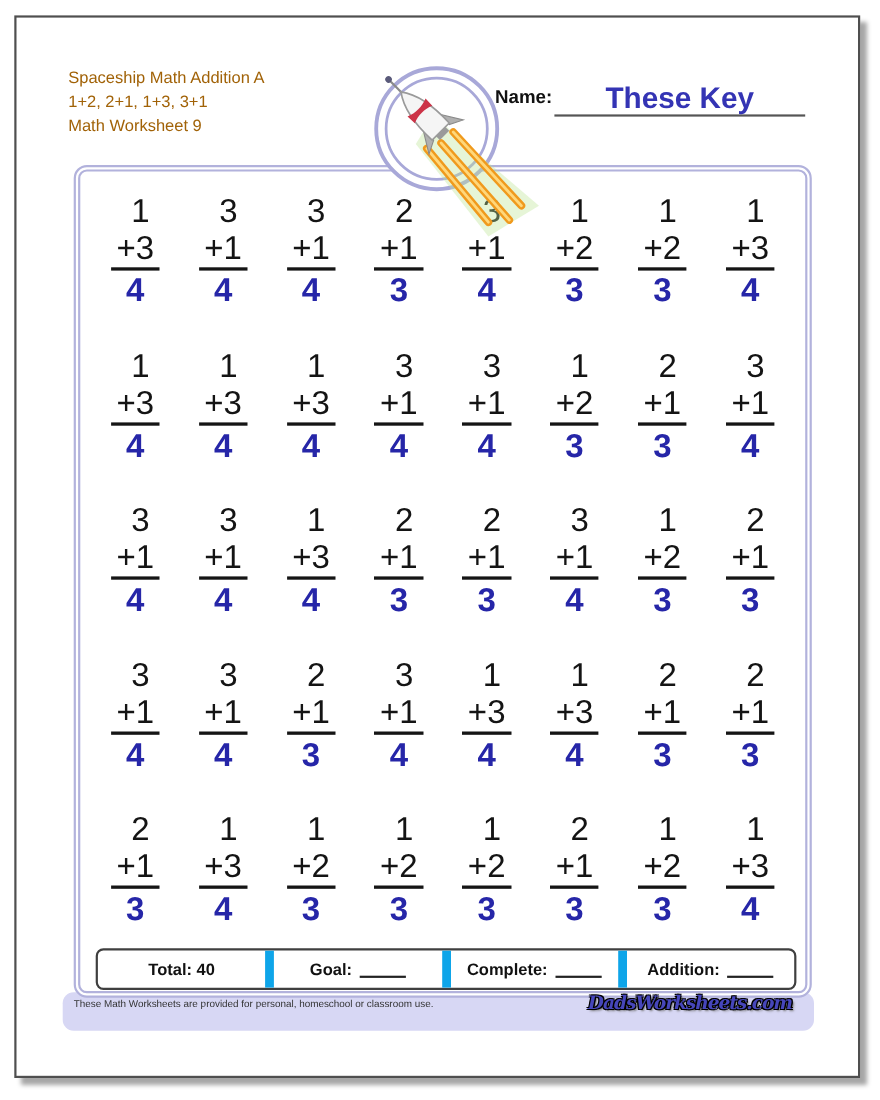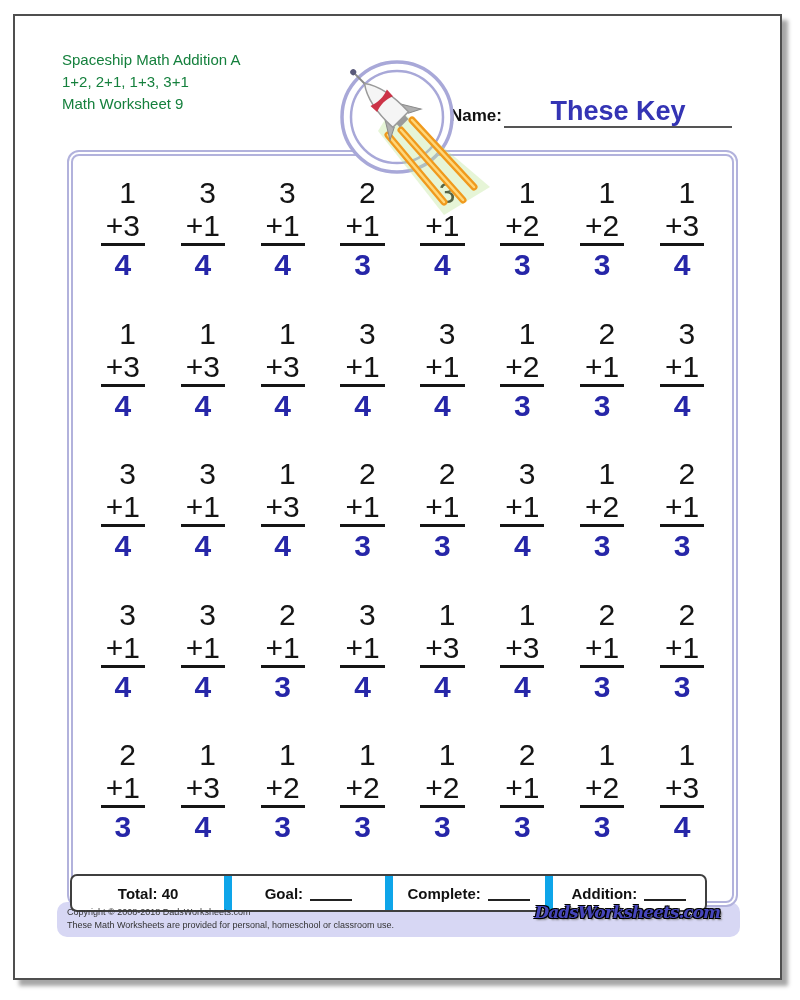--- a/index.html
+++ b/index.html
@@ -9,26 +9,26 @@
     font-family:"Liberation Sans", sans-serif;
     overflow:hidden;
   }
   .sheet {
     position:absolute; left:13px; top:14px; width:769px; height:966px;
     background:#ffffff; border:2px solid #4f4f4f; box-sizing:border-box;
     box-shadow:6px 6px 4px rgba(0,0,0,0.35);
   }
   
   .header-block {
-    position:absolute; left:47px; top:33px;
-    font-size:15px; color:#15803d; line-height:22px;
+    position:absolute; left:47px; top:44px;
+    font-size:15px; color:#a16207; line-height:22px;
   }
   .name-row {
-    position:absolute; top:80px; right:30px; width:300px;
-    display:flex; align-items:flex-end;
+    position:absolute; top:58px; right:30px; width:300px;
+    display:flex; align-items:center;
   }
   .name-label { font-size:17px; font-weight:bold; color:#111; padding-bottom:2px; }
   .name-value {
     display:inline-block; width:228px; margin-left:2px;
     border-bottom:2px solid #555; text-align:center;
     font-size:27px; font-weight:bold; color:#3434b4; line-height:30px;
   }
   
   .rocket-wrap { position:absolute; left:307px; top:31px; width:180px; height:170px; z-index:3; pointer-events:none; }
   
@@ -42,23 +42,23 @@
     grid-template-columns:repeat(8,1fr); grid-template-rows:repeat(5,1fr);
     padding:20px 10px 22px;
   }
   .problem { display:flex; justify-content:center; align-items:flex-start; }
   .p-stack { display:inline-block; font-size:30px; line-height:33px; color:#141414; }
   .p-top { text-align:right; padding-right:9px; }
   .p-bottom { border-bottom:3px solid #151515; padding:0 5px 1px; text-align:right; }
   .p-answer { text-align:center; font-weight:bold; color:#2626a8; padding-top:2px; }
   
   .stats-box {
-    position:absolute; left:55px; top:846px; width:637px; height:38px;
+    position:absolute; left:72px; top:846px; width:637px; height:38px;
     border:2px solid #3f3f3f; border-radius:7px; box-sizing:border-box;
-    display:flex; overflow:hidden; background:#fff; z-index:2;margin-top:12px;
+    display:flex; overflow:hidden; background:#fff; z-index:2;
   }
   .stat-cell {
     flex:1; display:flex; align-items:center; justify-content:center;
     font-size:15px; font-weight:bold; color:#111; border-left:8px solid #0ea5e9;
   }
   .stat-cell:first-child { border-left:none; }
   .stat-blank { display:inline-block; width:42px; height:14px; border-bottom:2px solid #222; margin-left:7px; }
   
   .footer-band {
     position:absolute; left:42px; top:886px; width:683px; height:35px;
@@ -418,18 +418,17 @@
       <span class="stat-blank"></span>
     </div>
     <div class="stat-cell">
       <span>Addition:</span>
       <span class="stat-blank"></span>
     </div>
   </div>
 
   <div class="footer-band"></div>
   <div class="copyright">
-    <div>Copyright © 2008-2018 DadsWorksheets.com</div>
     <div>These Math Worksheets are provided for personal, homeschool or classroom use.</div>
   </div>
   <div class="logo-text">DadsWorksheets.com</div>
 
 </div>
 
 </body></html>

